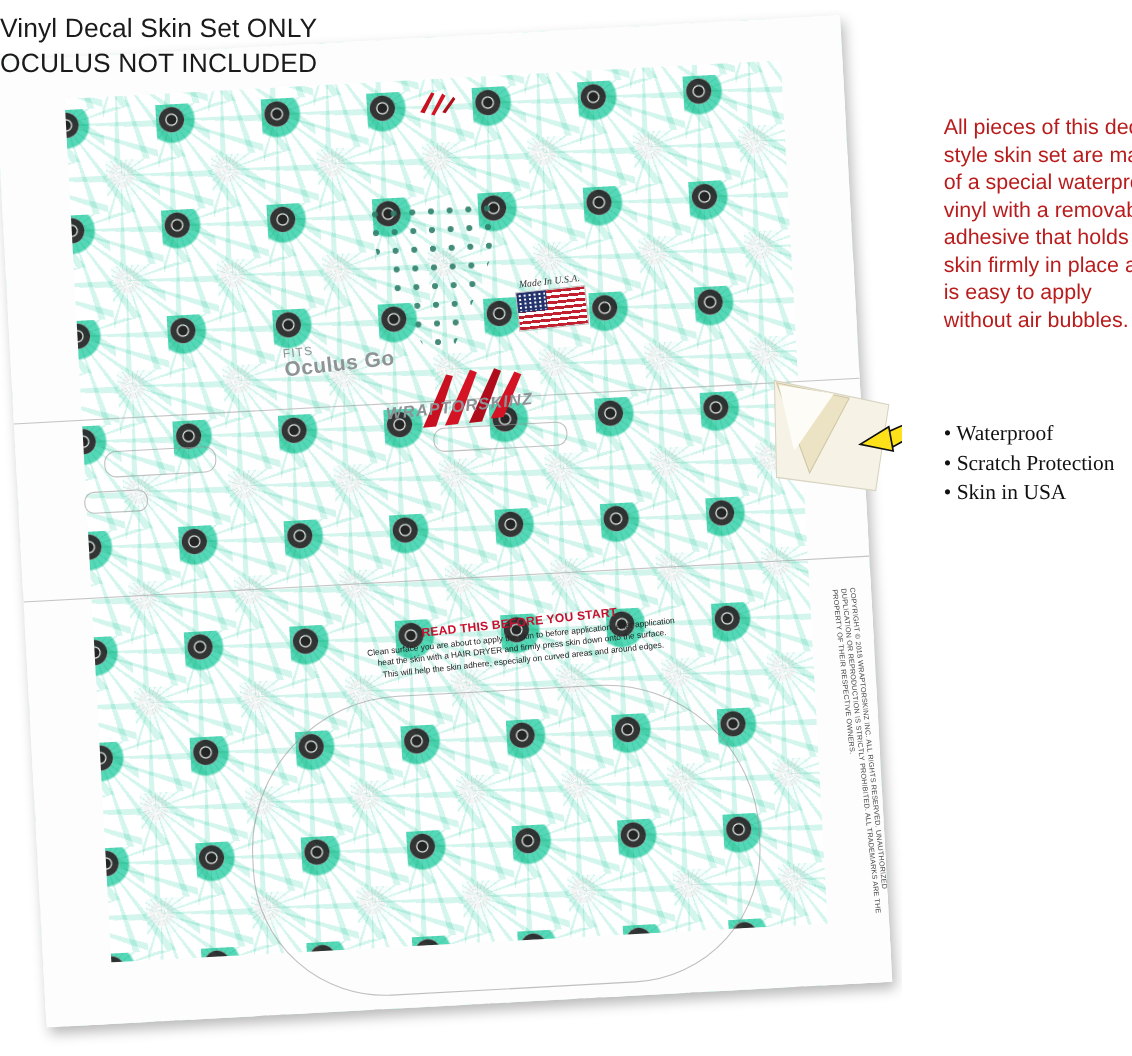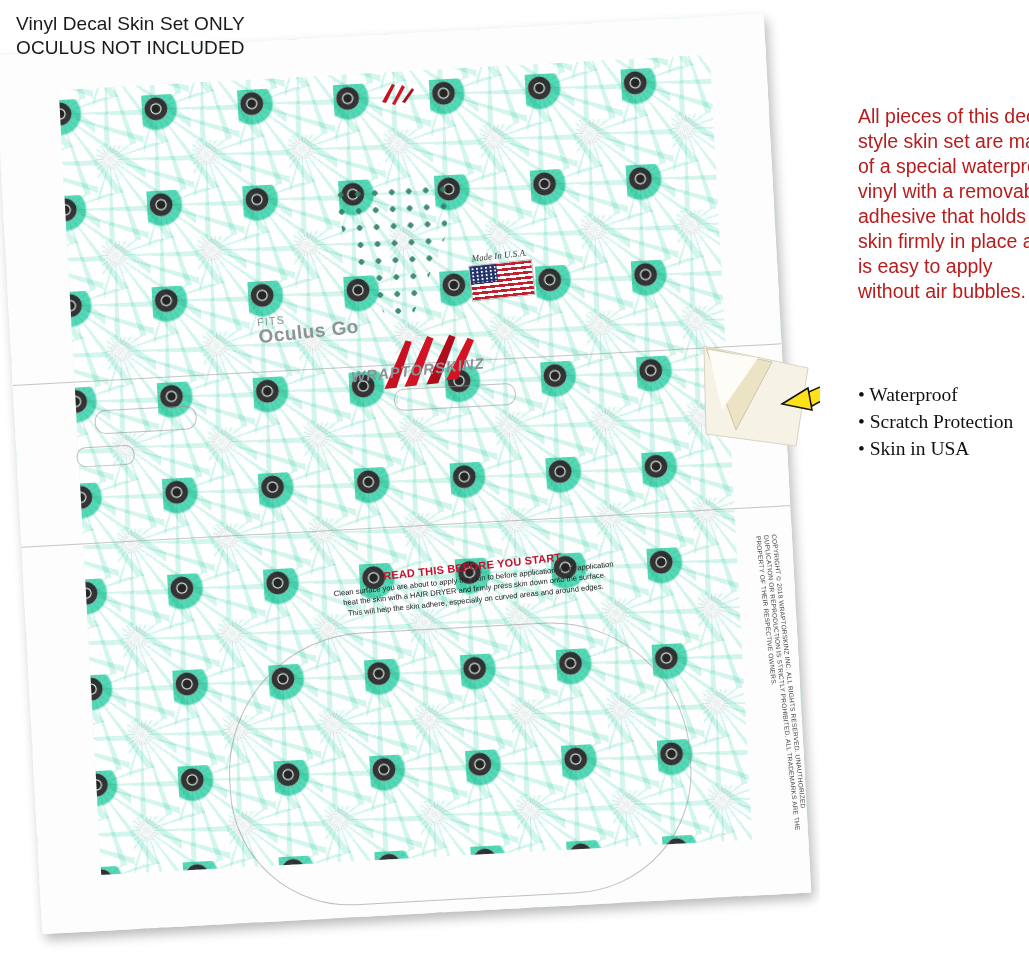--- a/index.html
+++ b/index.html
@@ -12,28 +12,29 @@
     height: 960px;
     position: relative;
     overflow: hidden;
     font-family: "Liberation Sans", sans-serif;
     color: #111;
   }
 
   
   .disclaimer {
     position: absolute;
-    left: 16px;
+    left: 0;
     top: 12px;
-    font-size: 19px;
+    font-size: 24px;
     line-height: 1.28;
     color: #1a1a1a;
     font-family: "Liberation Sans", sans-serif;
     white-space: pre-line;
     letter-spacing: 0.1px;
+    text-align: center;
   }
 
   
   .copy-block {
     position: absolute;
     left: 858px;
     top: 104px;
     width: 200px;
     font-size: 19.5px;
     line-height: 1.28;

